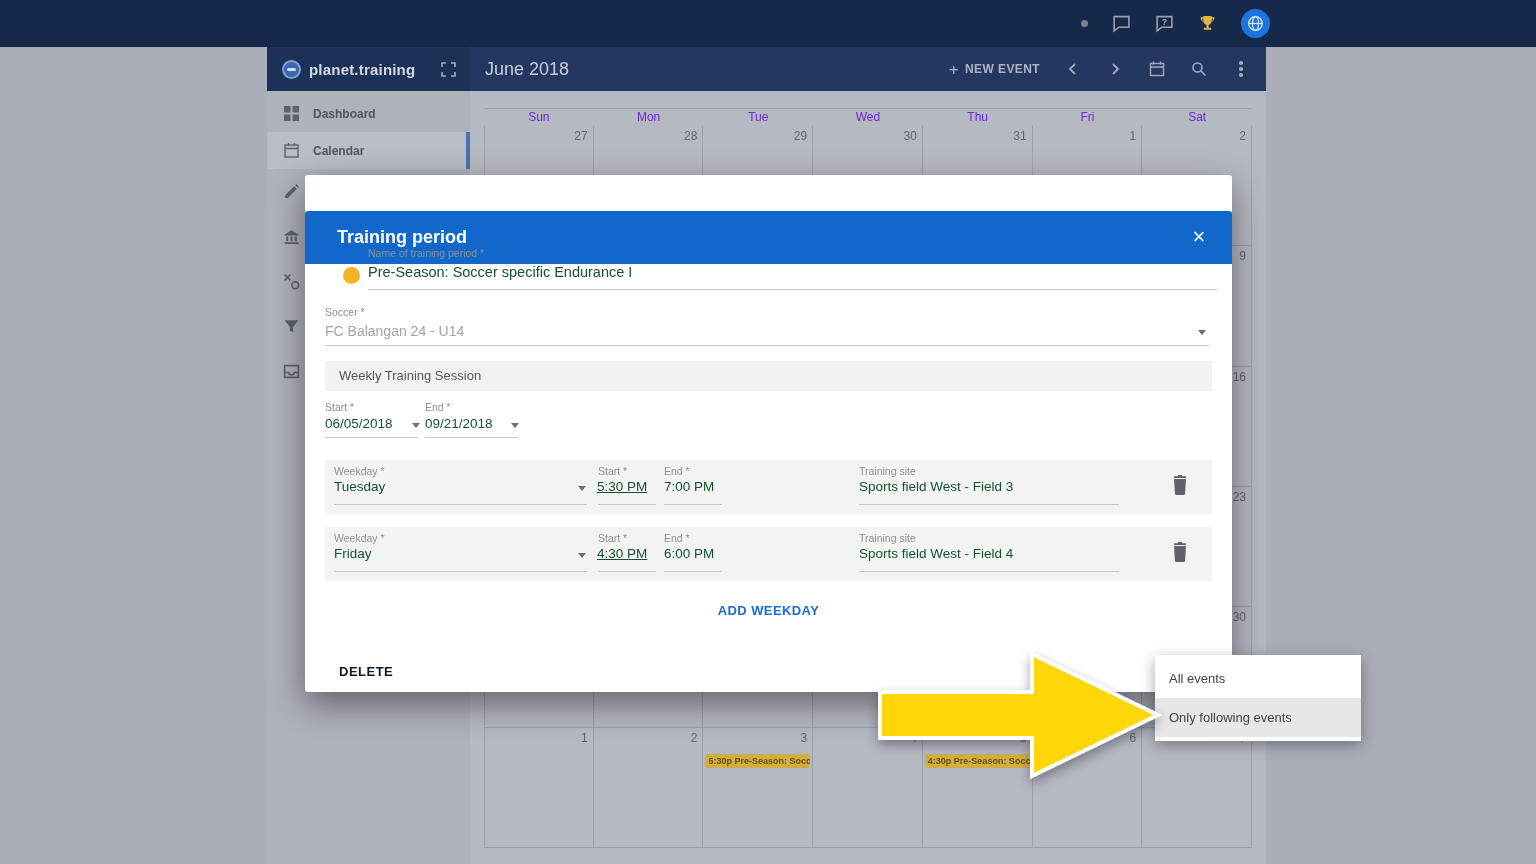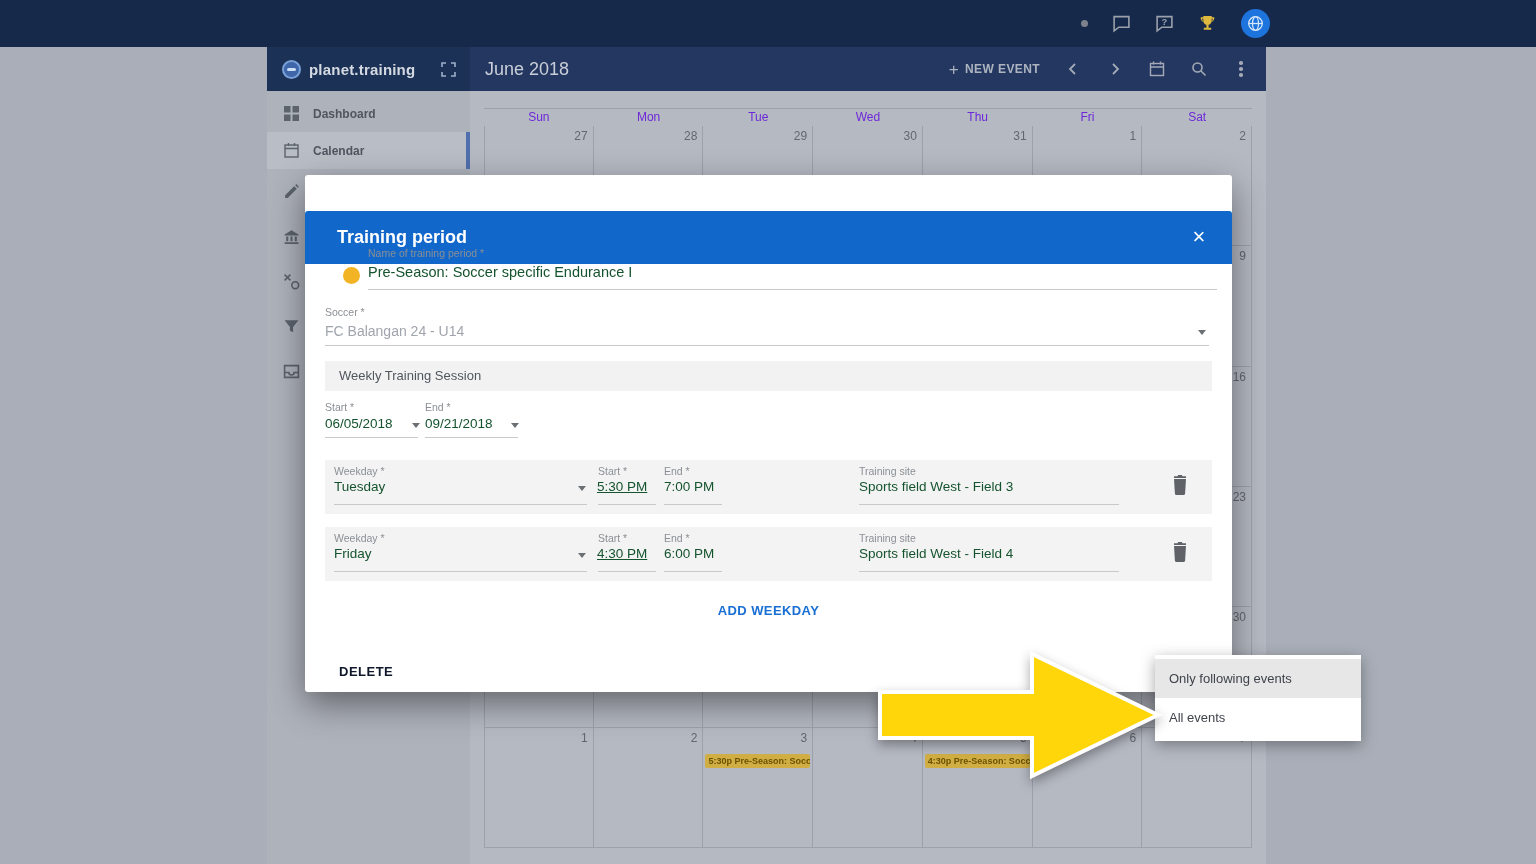--- a/index.html
+++ b/index.html
@@ -460,21 +460,21 @@
             <path d="M3 5h12l-.9 14.5c0 .8-.7 1.5-1.5 1.5H5.4c-.8 0-1.5-.7-1.5-1.5zM6.5 2.2 7.2 1h3.6l.7 1.2H15v1.9H3V2.2z"></path>
           </svg>
       </div>
     </div>
 
     <div class="add-weekday">ADD WEEKDAY</div>
     <div class="delete-btn">DELETE</div>
   </div>
 
   <div class="context-menu">
+    <div class="menu-item">All events</div>
     <div class="menu-item highlighted">Only following events</div>
-    <div class="menu-item">All events</div>
   </div>
 
   <svg class="big-arrow" width="320" height="150" viewBox="0 0 320 150">
     <polygon points="20,52 172,52 172,14 298,75 172,136 172,98 20,98" fill="#ffd60a" stroke="#ffffff" stroke-width="4" stroke-linejoin="miter"></polygon>
   </svg>
 
 </div>
 
 </body></html>

